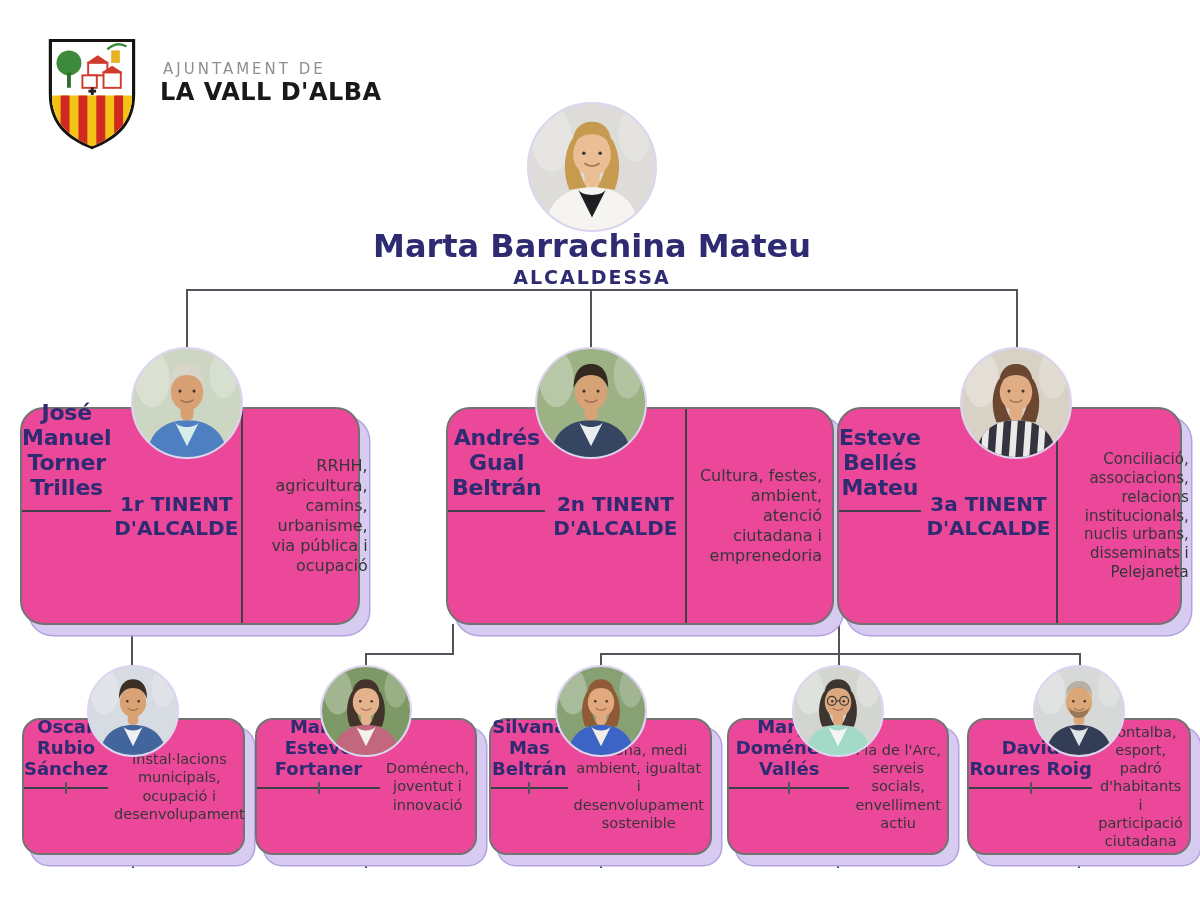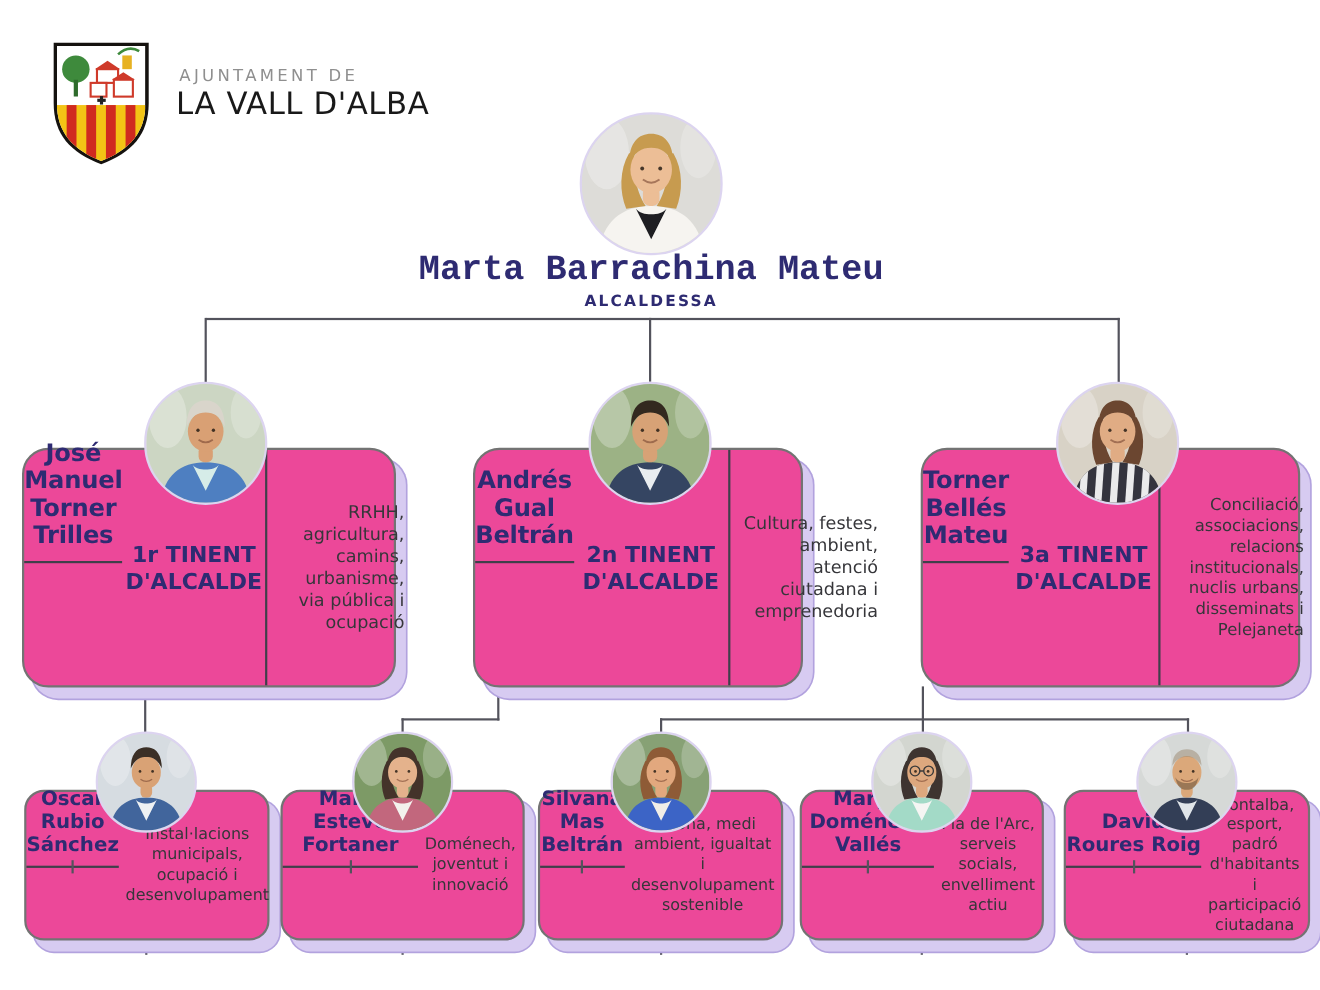--- a/index.html
+++ b/index.html
@@ -24,27 +24,27 @@
                   font-size:16px;color:#36363a;line-height:1.25;padding:4px 10px;box-sizing:border-box;}
   .t3 .name-area{height:69px;border-bottom:2px solid #3f3f4a;display:flex;align-items:flex-end;justify-content:center;
                  padding-bottom:8px;box-sizing:border-box;position:relative;}
   .t3 .name{font-size:18px;font-weight:800;color:#2e2b72;text-align:center;}
   .t3 .areas{flex:1;display:flex;align-items:center;justify-content:center;text-align:center;
              font-size:14.5px;color:#36363a;line-height:1.25;padding:2px 6px;box-sizing:border-box;}
   .tick{position:absolute;left:calc(50% - 1px);bottom:-7px;width:2px;height:12px;background:#53535c;}
   
   .crest{position:absolute;left:44px;top:36px;width:96px;height:118px;z-index:4;}
   .org-small{position:absolute;left:163px;top:60px;font-size:15px;letter-spacing:3px;color:#8f8f8f;z-index:4;}
-  .org-name{position:absolute;left:160px;top:78px;font-size:28px;font-weight:400;color:#191919;letter-spacing:0.5px;z-index:4;}
+  .org-name{position:absolute;left:160px;top:78px;font-size:24px;font-weight:700;color:#191919;letter-spacing:0.5px;z-index:4;}
   .title-block{position:absolute;left:930px;top:66px;width:235px;text-align:center;z-index:4;color:#30306e;}
   .title-main{font-size:33px;font-weight:800;line-height:1.05;}
   .title-sub{font-size:19.5px;font-weight:700;line-height:1.1;}
   
-  .mayor-name{position:absolute;left:300px;top:227px;width:584px;text-align:center;font-size:32px;font-weight:800;color:#2e2b72;z-index:4;font-family:Liberation Mono, monospace;}
-  .mayor-role{position:absolute;left:300px;top:266px;width:584px;text-align:center;font-size:14px;font-weight:800;letter-spacing:2px;color:#2e2b72;z-index:4;}
+  .mayor-name{position:absolute;left:300px;top:227px;width:584px;text-align:center;font-size:32px;font-weight:800;color:#2e2b72;z-index:4;}
+  .mayor-role{position:absolute;left:300px;top:266px;width:584px;text-align:center;font-size:19px;font-weight:800;letter-spacing:2px;color:#2e2b72;z-index:4;}
 </style>
 </head>
 <body>
 
 <div class="canvas">
 
   <div class="crest">
     <svg viewBox="0 0 100 122" xmlns="http://www.w3.org/2000/svg">
       <defs>
           <clipPath id="crestClip">
@@ -190,32 +190,32 @@
 
   <div class="card t2" style="left:20px;width:340px;">
     <div class="name-area">
       <div class="name">José Manuel Torner Trilles</div>
     </div>
     <div class="cells">
       <div class="cell-title">1r TINENT D'ALCALDE</div>
       <div class="cell-areas">RRHH, agricultura, camins, urbanisme, via pública i ocupació</div>
     </div>
   </div>
-  <div class="card t2" style="left:430px;width:300px;">
+  <div class="card t2" style="left:446px;width:388px;">
     <div class="name-area">
       <div class="name">Andrés Gual Beltrán</div>
     </div>
     <div class="cells">
       <div class="cell-title">2n TINENT D'ALCALDE</div>
       <div class="cell-areas">Cultura, festes, ambient, atenció ciutadana i emprenedoria</div>
     </div>
   </div>
   <div class="card t2" style="left:837px;width:345px;">
     <div class="name-area">
-      <div class="name">Torner Bellés Mateu</div>
+      <div class="name">Esteve Bellés Mateu</div>
     </div>
     <div class="cells">
       <div class="cell-title">3a TINENT D'ALCALDE</div>
       <div class="cell-areas" style="font-size:15px;">Conciliació, associacions, relacions institucionals, nuclis urbans, disseminats i Pelejaneta</div>
     </div>
   </div>
 
   <div class="photo" style="left:87px;top:665px;width:92px;height:92px;">
       <svg viewBox="0 0 100 100" xmlns="http://www.w3.org/2000/svg">
         <defs>

